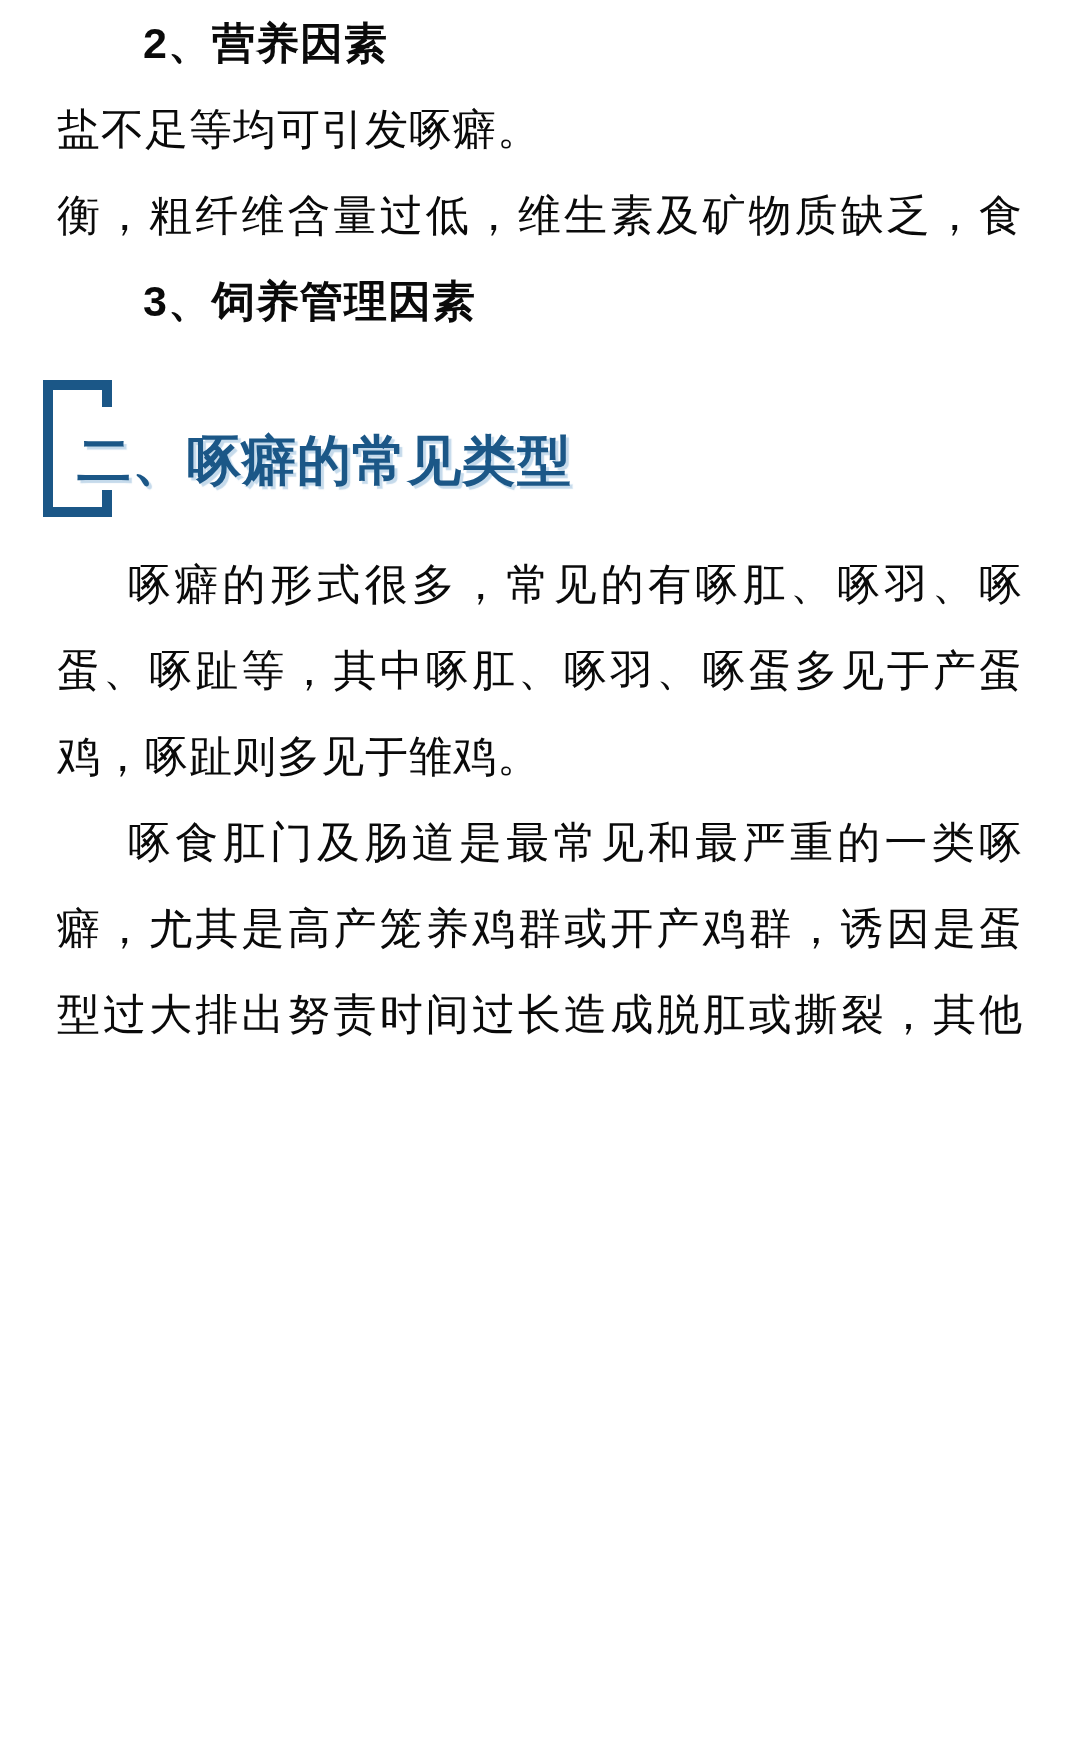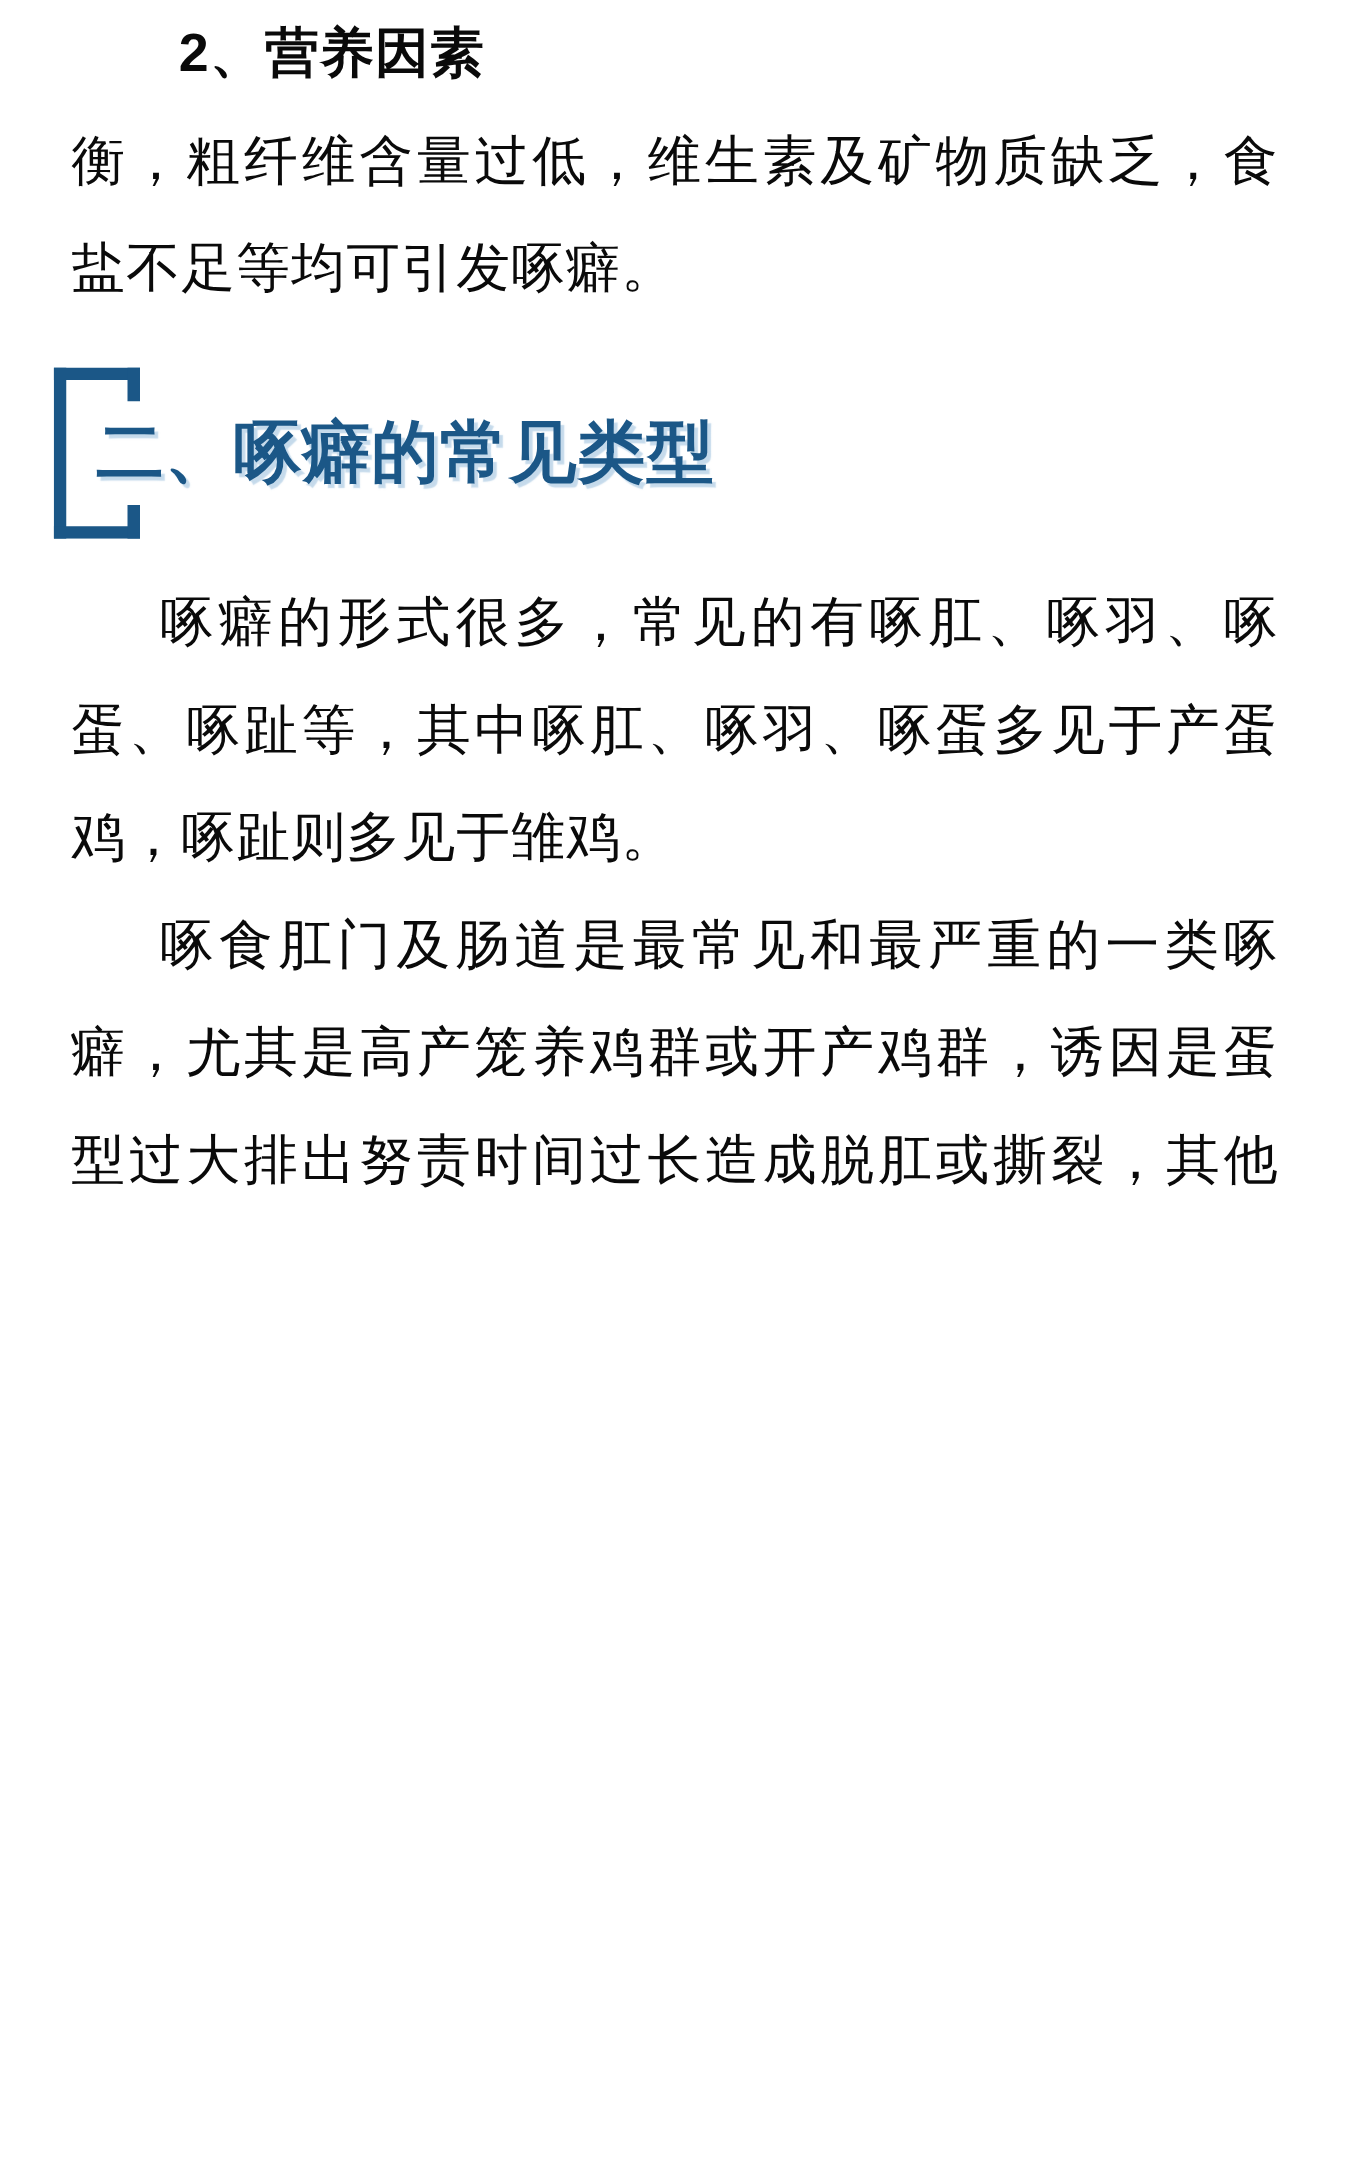--- a/index.html
+++ b/index.html
@@ -44,43 +44,44 @@
     margin:36px 0 24px 0;
   }
   .bracket{
     position:absolute;
     left:-14px;top:0;
     width:69px;height:137px;
     display:block;
   }
   .sect-title{
     position:absolute;
-    left:20px;top:0;
+    left:20px;top:12px;
     height:137px;
     line-height:137px;
     font-size:54px;
     font-weight:bold;
     letter-spacing:1px;
     color:#1B5787;
     text-shadow:3px 3px 1px rgba(150,188,219,0.55);
     white-space:nowrap;
   }
 </style>
 </head>
 <body>
 
 <div class="page">
 
   <div class="subhead">2、营养因素</div>
 
   <div>
+    <div class="ln last">盐不足等均可引发啄癖。</div>
     <div class="ln">衡，粗纤维含量过低，维生素及矿物质缺乏，食</div>
-    <div class="ln last">盐不足等均可引发啄癖。</div>
   </div>
 
+  <div class="subhead">3、饲养管理因素</div>
 
 
   <div class="sect">
     <svg class="bracket" viewBox="0 0 69 137" xmlns="http://www.w3.org/2000/svg" aria-hidden="true">
       <g fill="#1B5787">
         <rect x="0" y="0" width="10" height="137"></rect>
         <rect x="0" y="0" width="69" height="10"></rect>
         <rect x="59" y="0" width="10" height="27"></rect>
         <rect x="0" y="127" width="69" height="10"></rect>
         <rect x="59" y="110" width="10" height="27"></rect>

